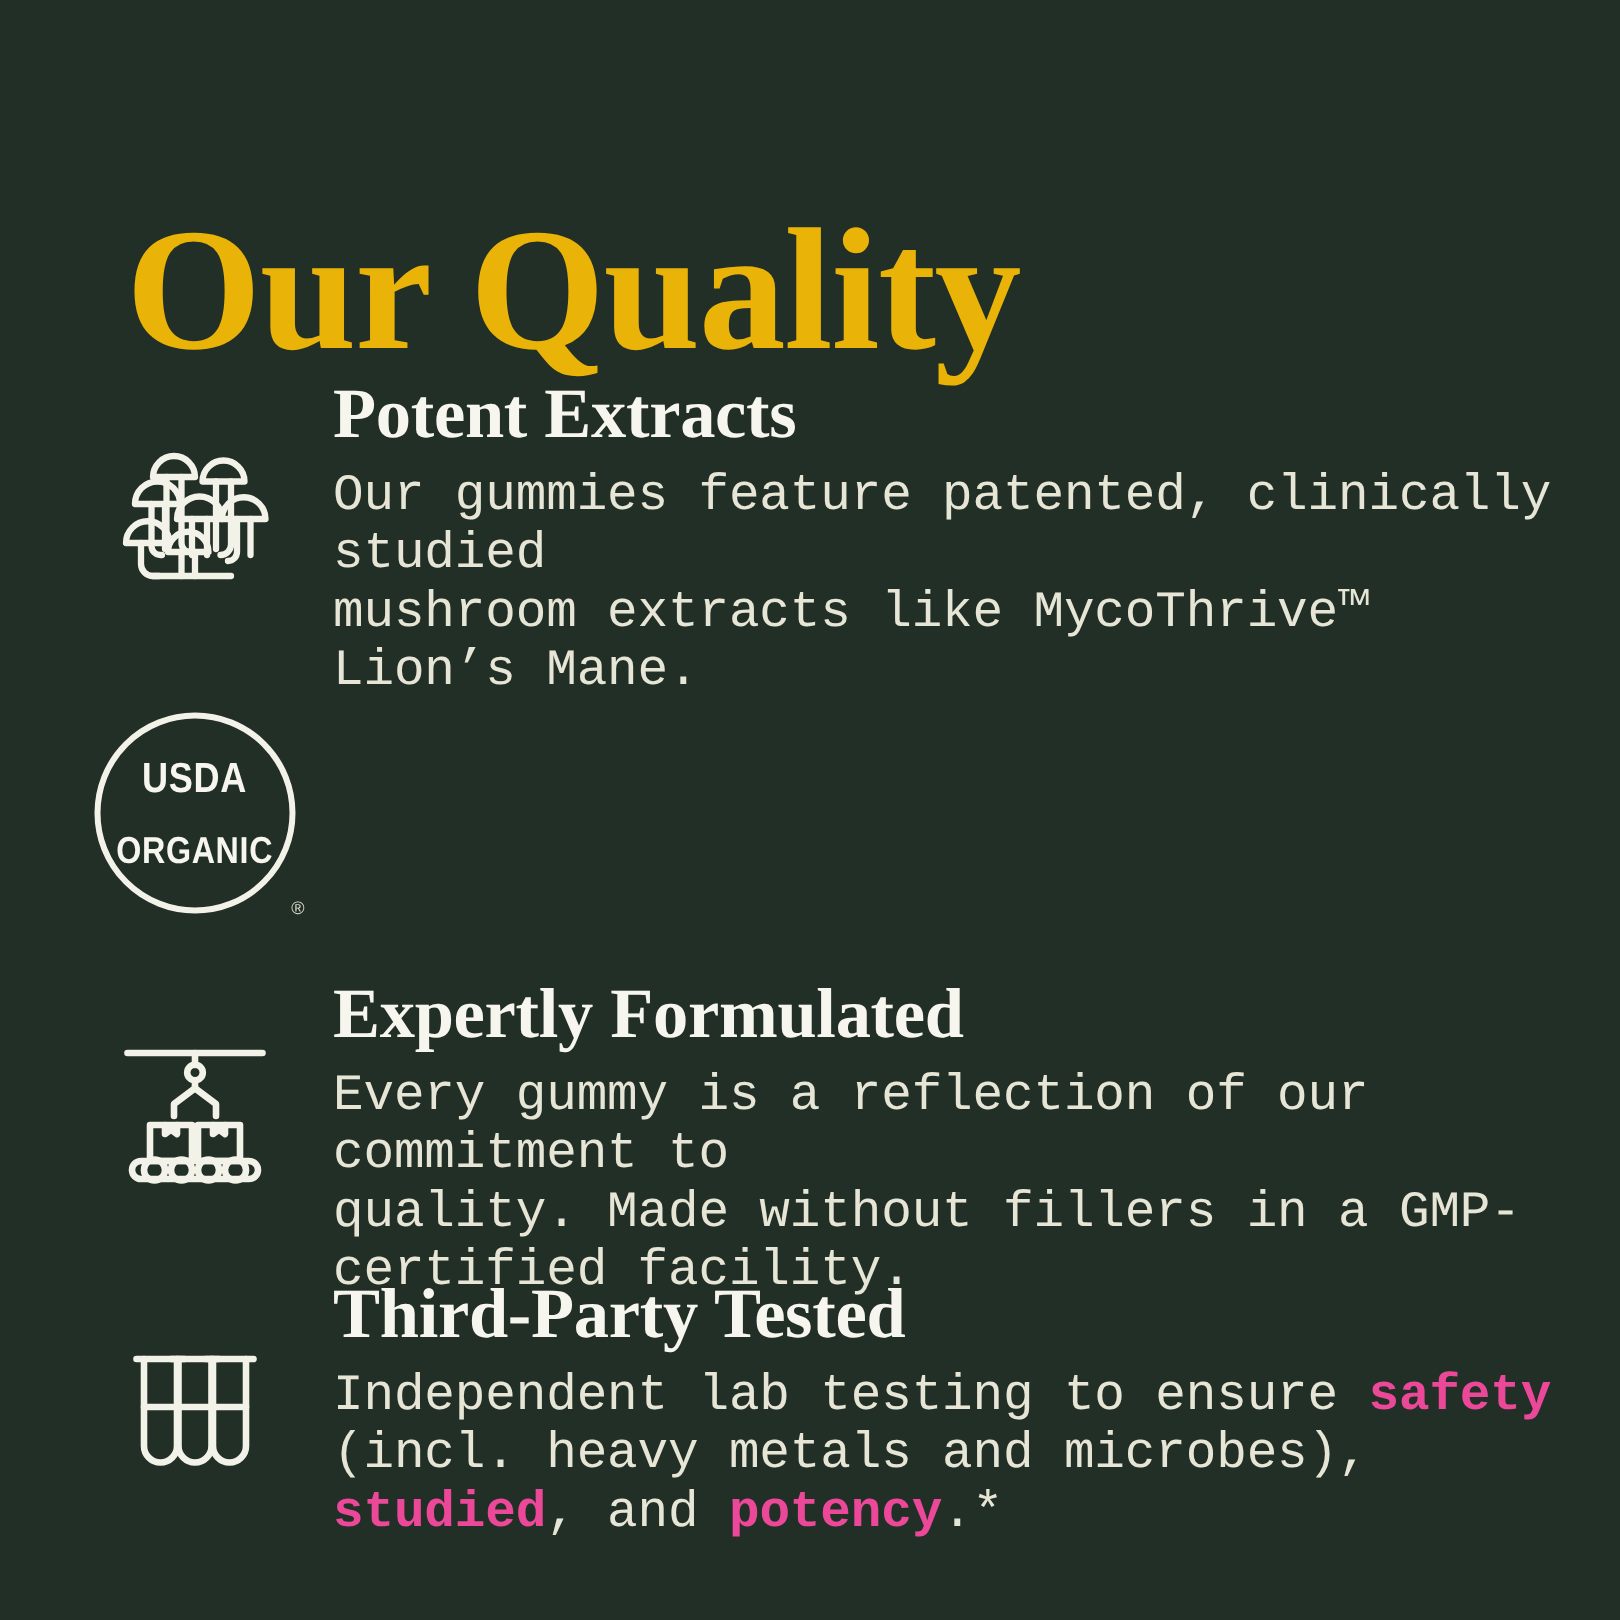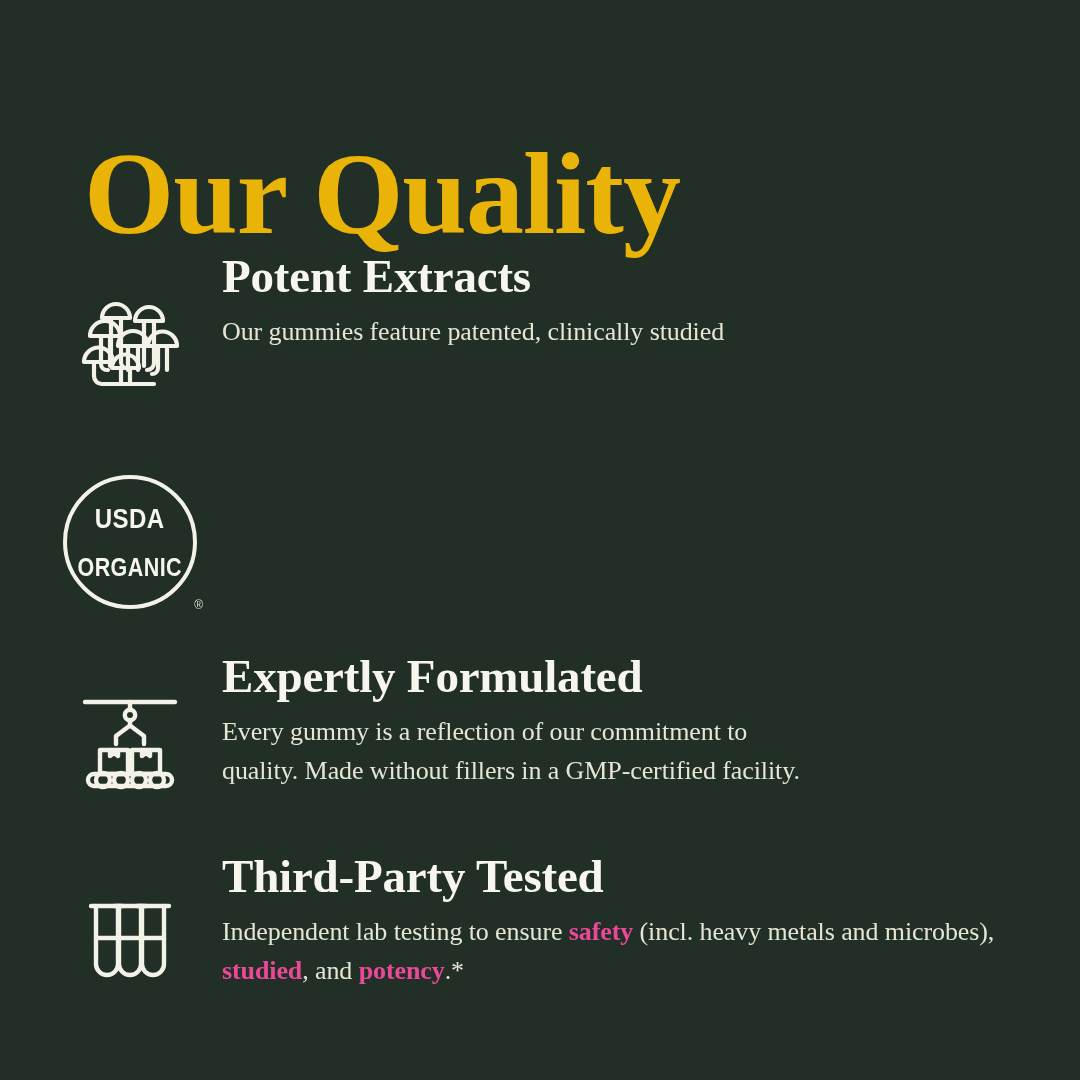--- a/index.html
+++ b/index.html
@@ -66,22 +66,22 @@
   .feature-title {
     font-family: "Liberation Serif", "DejaVu Serif", serif;
     font-size: 47px;
     line-height: 1.06;
     color: #f7f6ee;
     margin: 0 0 10px 0;
     letter-spacing: -0.2px;
     white-space: nowrap;
   }
   .feature-desc {
-    font-family: Liberation Serif, serif;
-    font-size: 26px;
+    font-family: Liberation Mono, monospace;
+    font-size: 34px;
     line-height: 39px;
     color: #e6e5d6;
     margin: 0;
     font-weight: 400;
     letter-spacing: -0.1px;
   }
   .feature-desc b {
     font-weight: 700;
     color: #ec4899;
   }
@@ -168,20 +168,21 @@
           <path d="M43 78v16"></path>
           <path d="M52 78v16"></path>
 
           <path d="M24 94h52"></path>
         </svg>
       </div>
       <div class="feature-text">
         <h2 class="feature-title">Potent Extracts</h2>
         <p class="feature-desc">
           <span>Our gummies feature patented, clinically studied</span><br>
+          <span>mushroom extracts like MycoThrive™ Lion’s Mane.</span>
         </p>
       </div>
     </div>
 
     <div class="feature-row">
       <div class="feature-icon">
         <div class="usda-seal">
           <div class="usda-ring"></div>
           <div class="usda-lines">
             <span class="usda-top">USDA</span>

